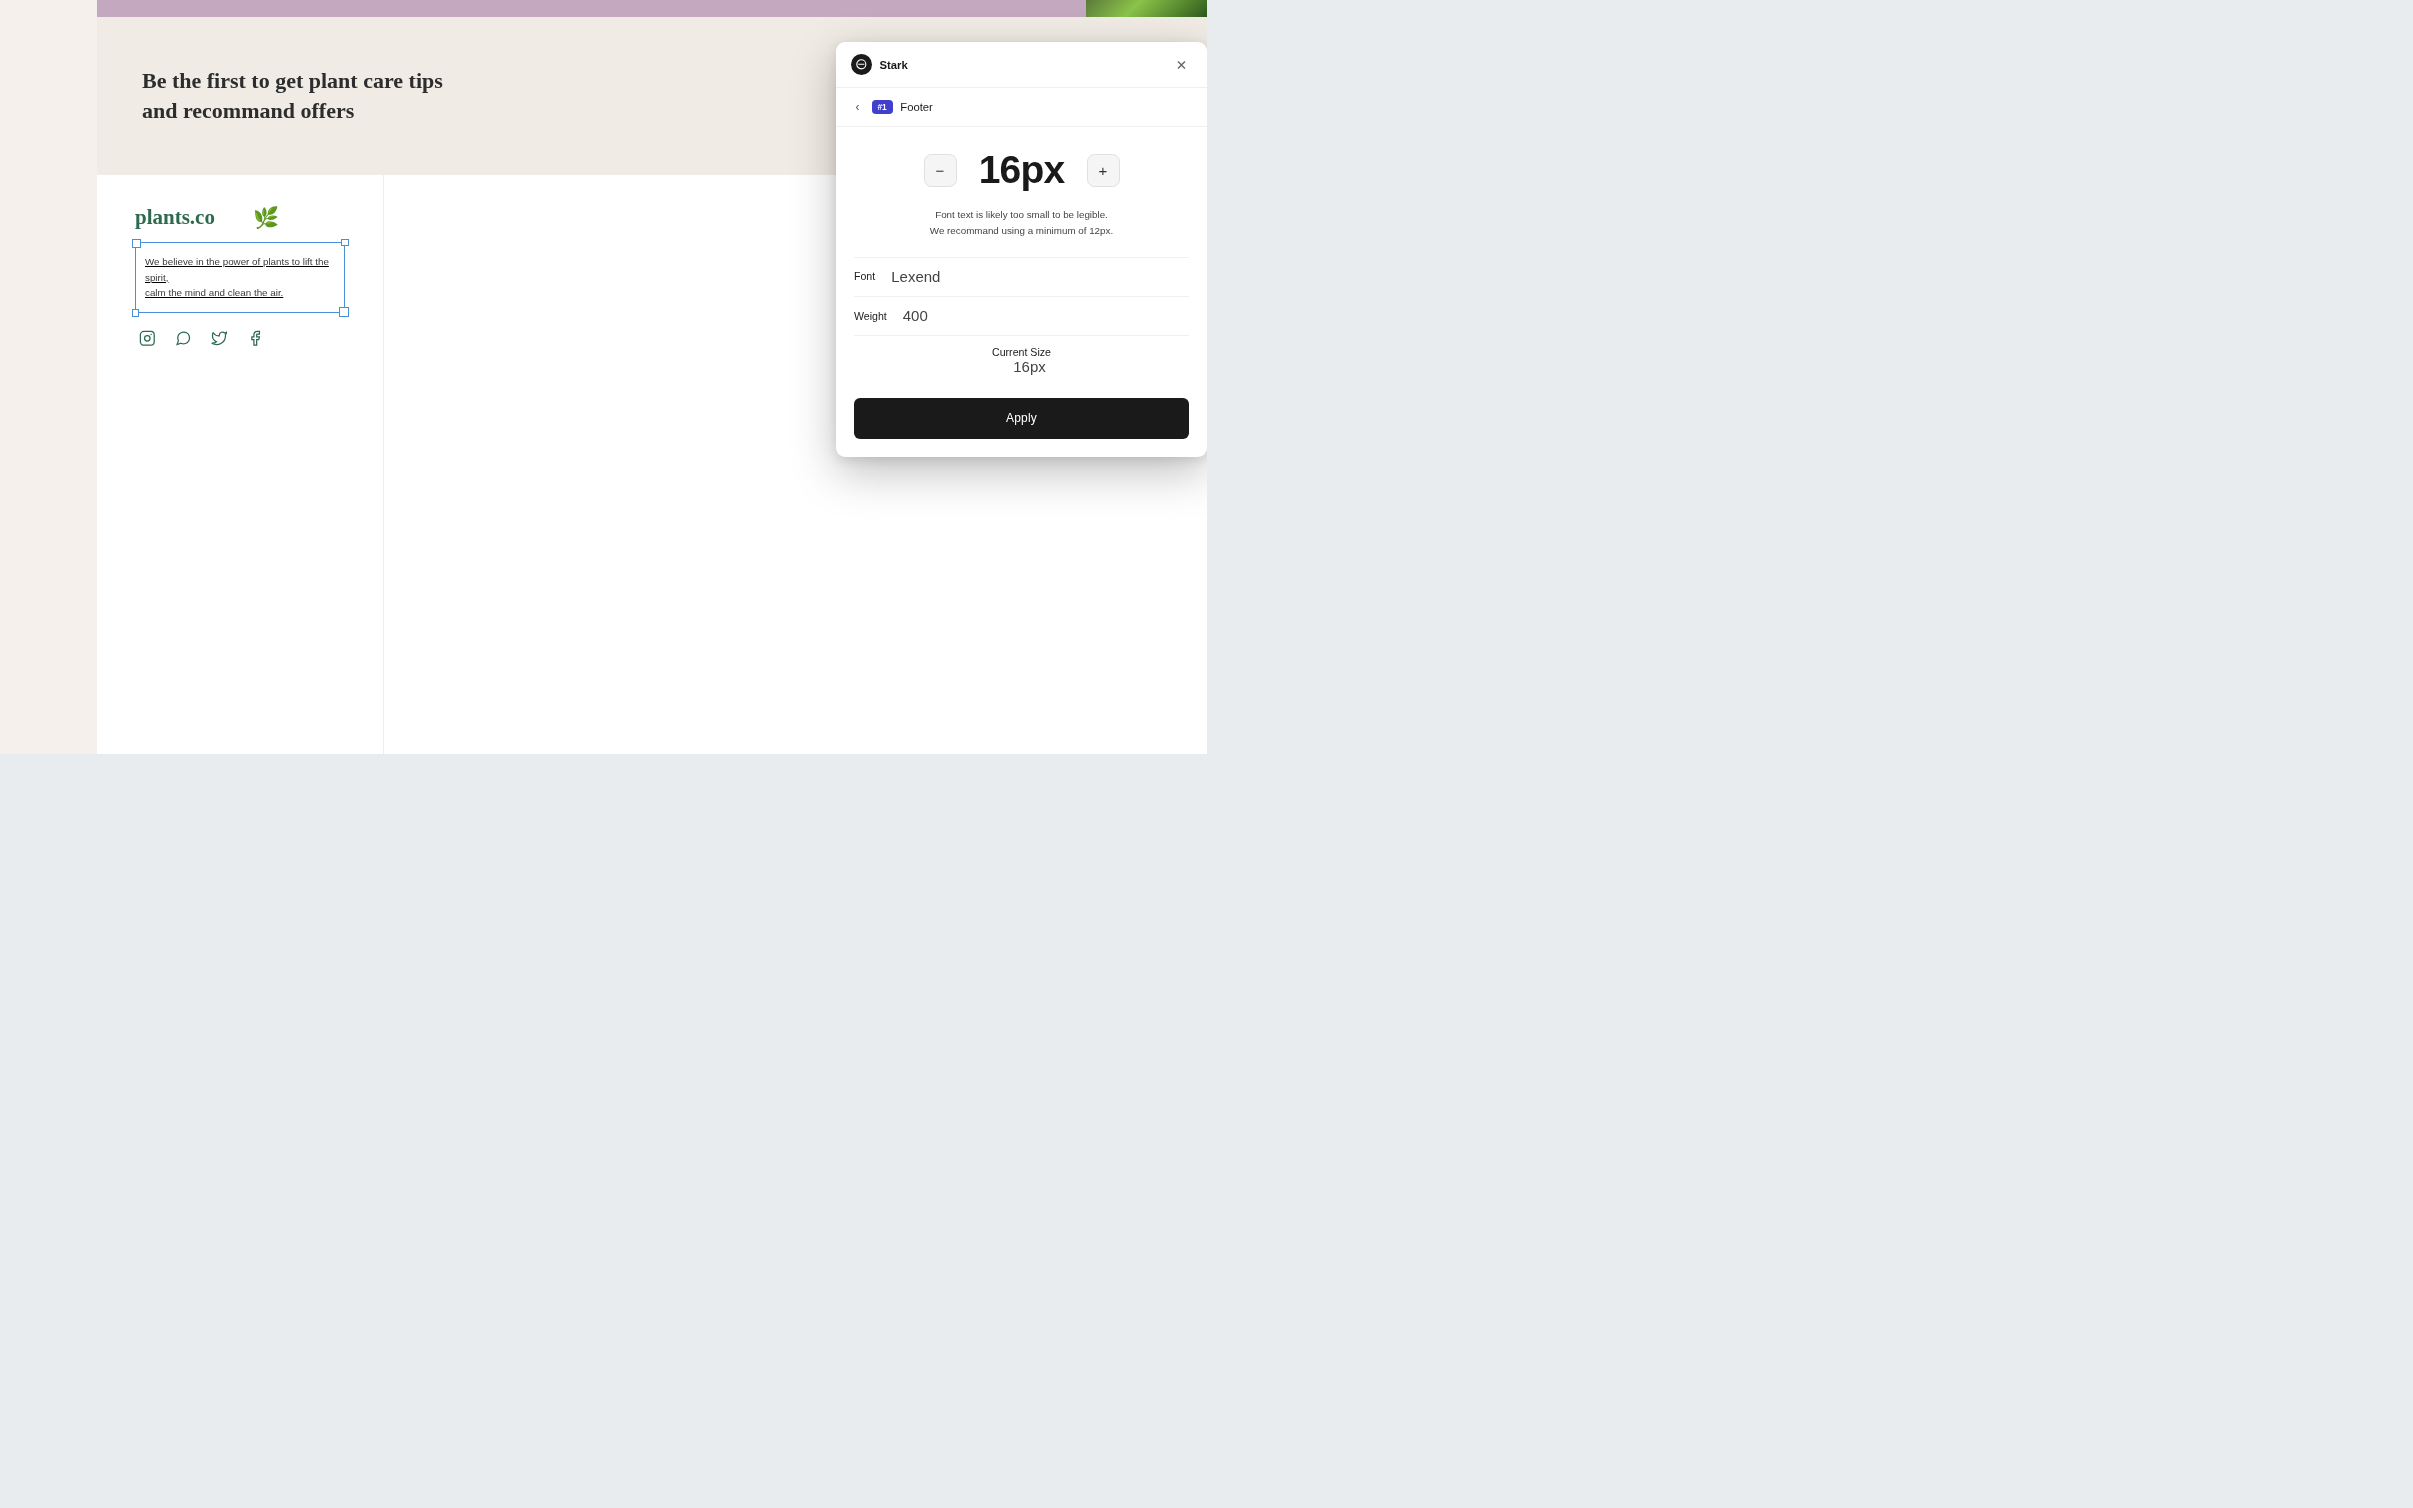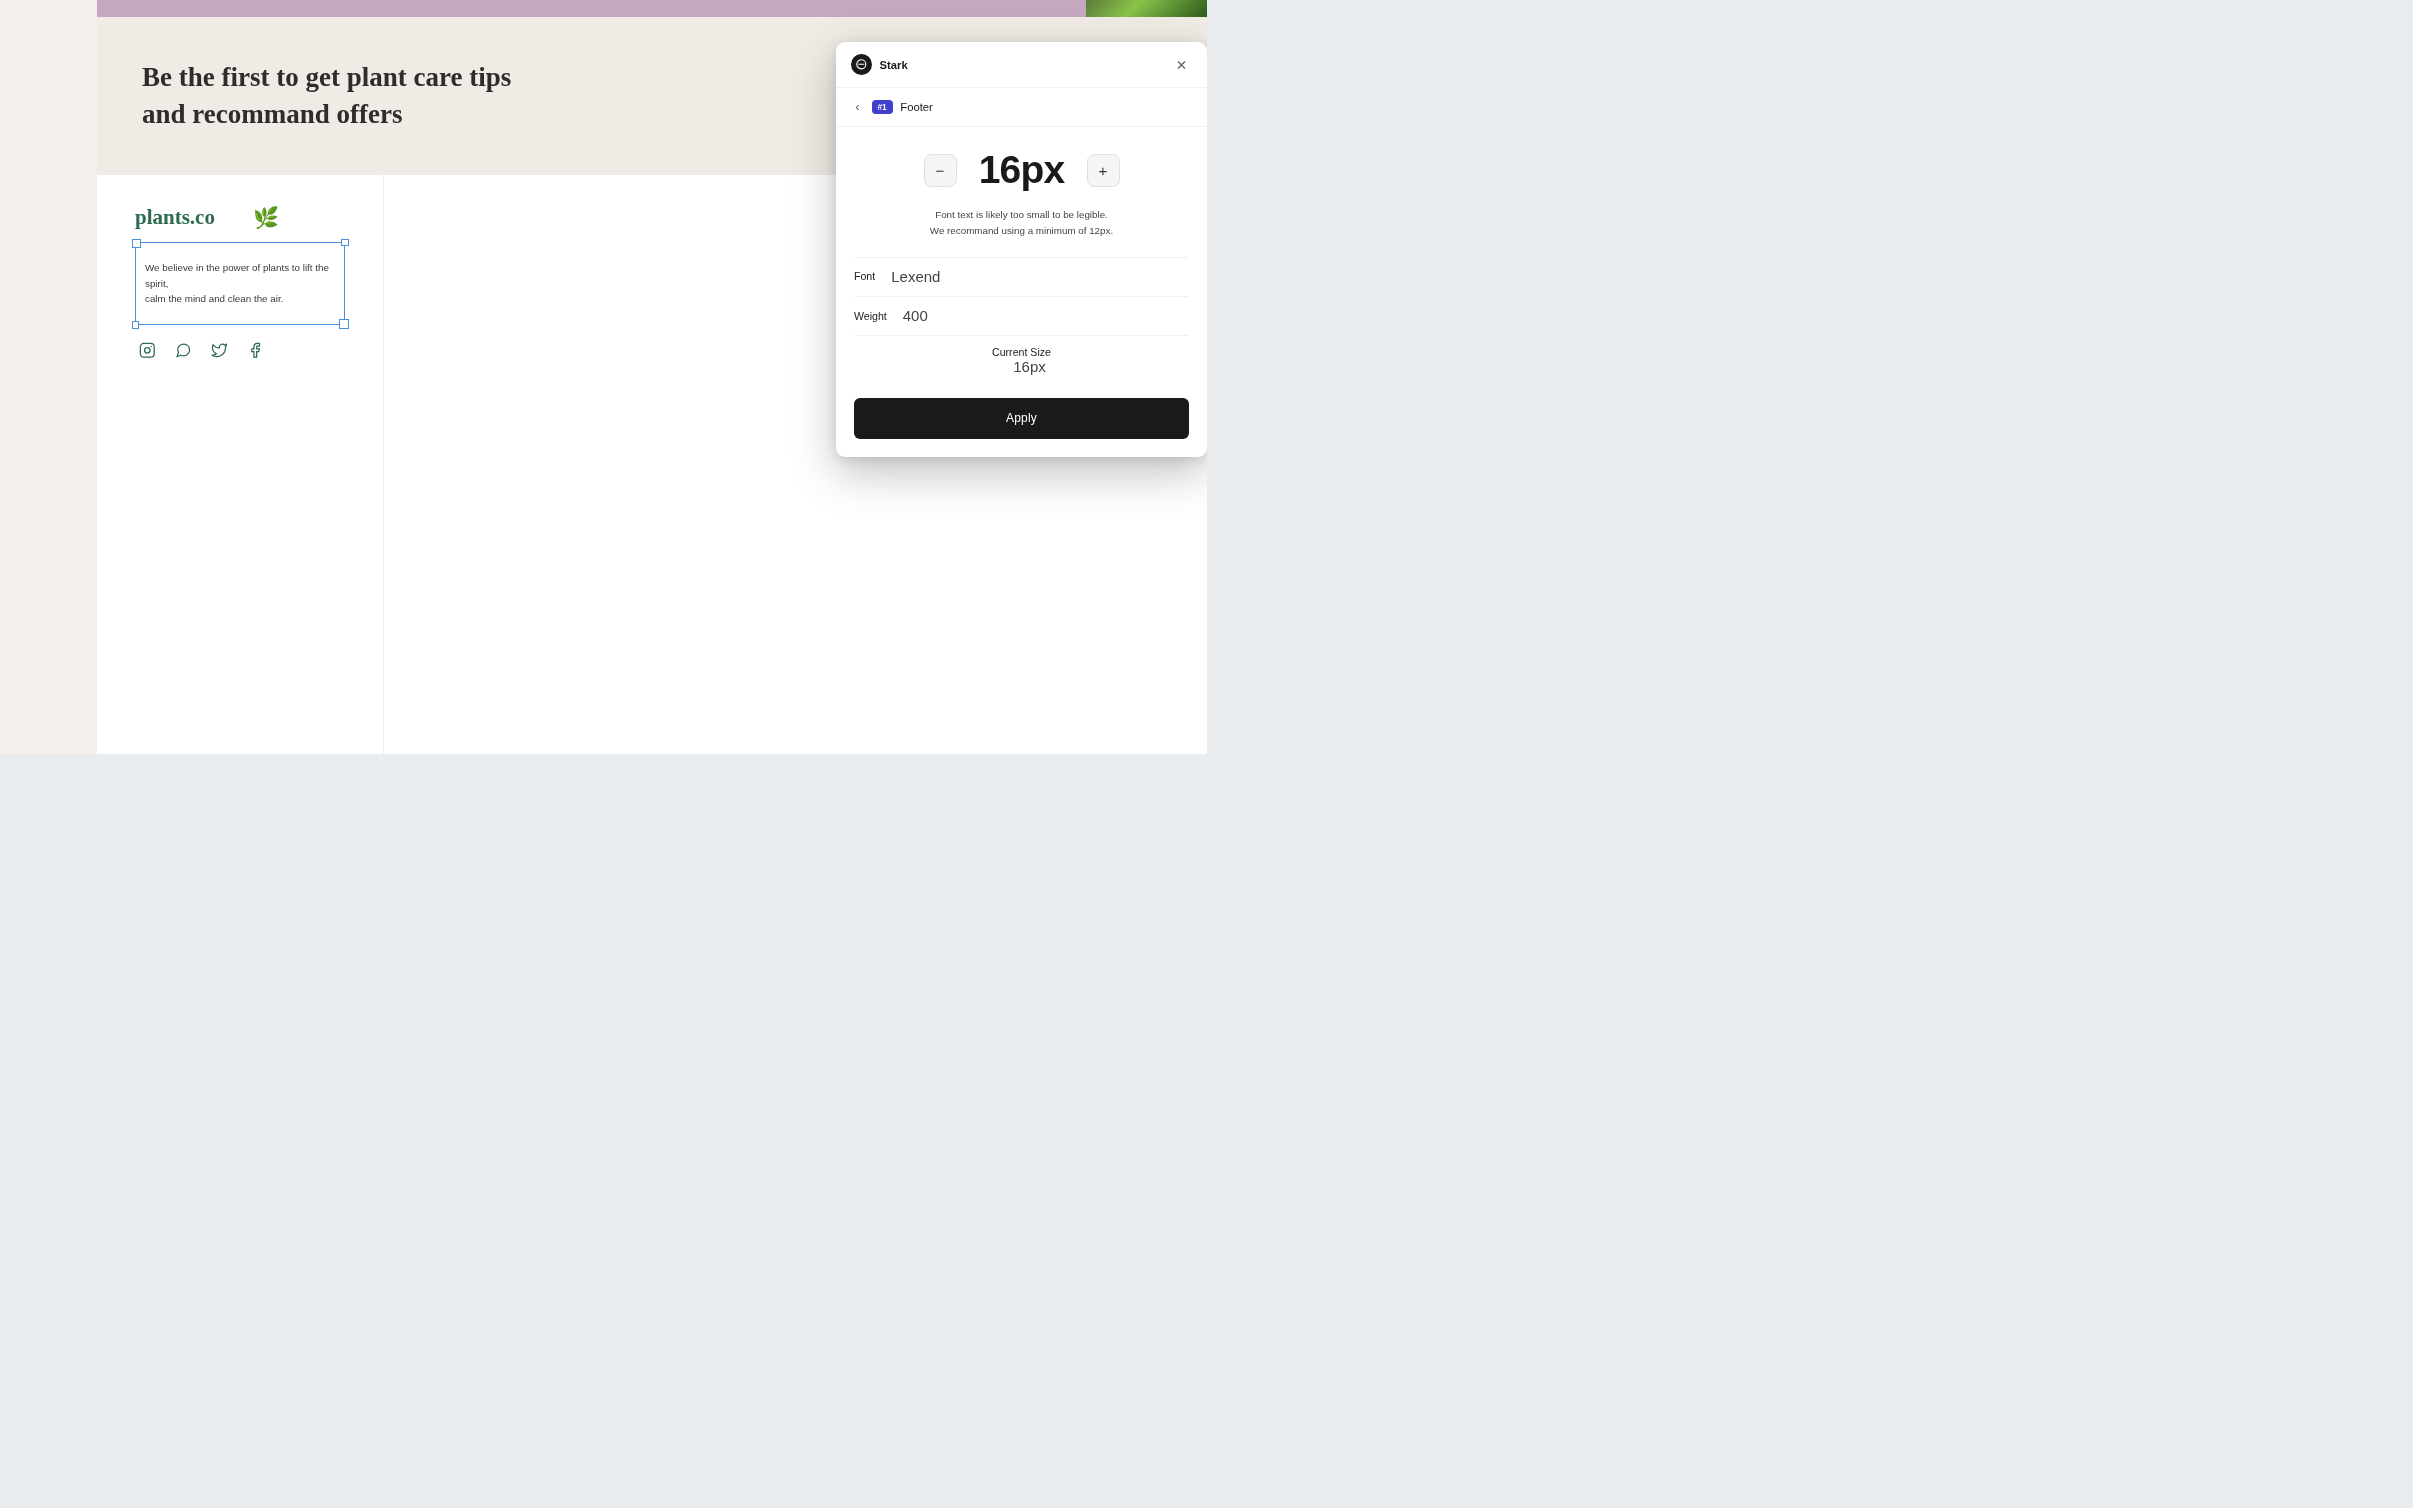--- a/index.html
+++ b/index.html
@@ -52,21 +52,21 @@
       background: #f0ebe4;
       display: flex;
       align-items: center;
     }
 
     .newsletter-text {
       padding: 30px 45px;
     }
 
     .newsletter-text h2 {
-      font-size: 27px;
+      font-size: 22px;
       font-weight: 600;
       color: #2d2d2d;
       line-height: 1.35;
       font-family: 'Georgia', serif;
     }
 
     
     .footer-section {
       position: absolute;
       top: 175px;
@@ -97,23 +97,24 @@
       font-family: 'Georgia', serif;
     }
 
     .logo-leaf {
       font-size: 21px;
       margin-left: 1.5px;
     }
 
     .tagline-box {
       border: 1.5px solid #4a90d9;
-      padding: 17px 9px;
+      padding: 11px 9px;
       margin-bottom: 13.6px;
       position: relative;
+      text-decoration: underline;
     }
 
     .tagline-box::before,
     .tagline-box::after {
       content: '';
       position: absolute;
       width: 7.5px;
       height: 7.5px;
       border: 1.5px solid #4a90d9;
       background: white;

